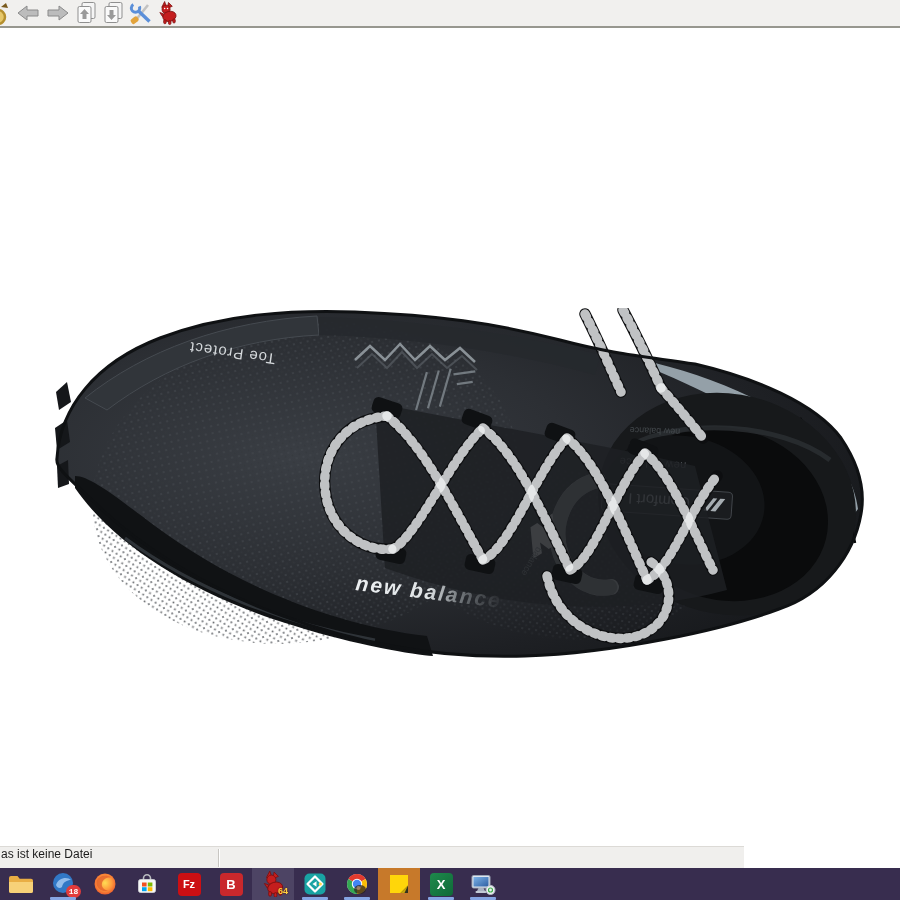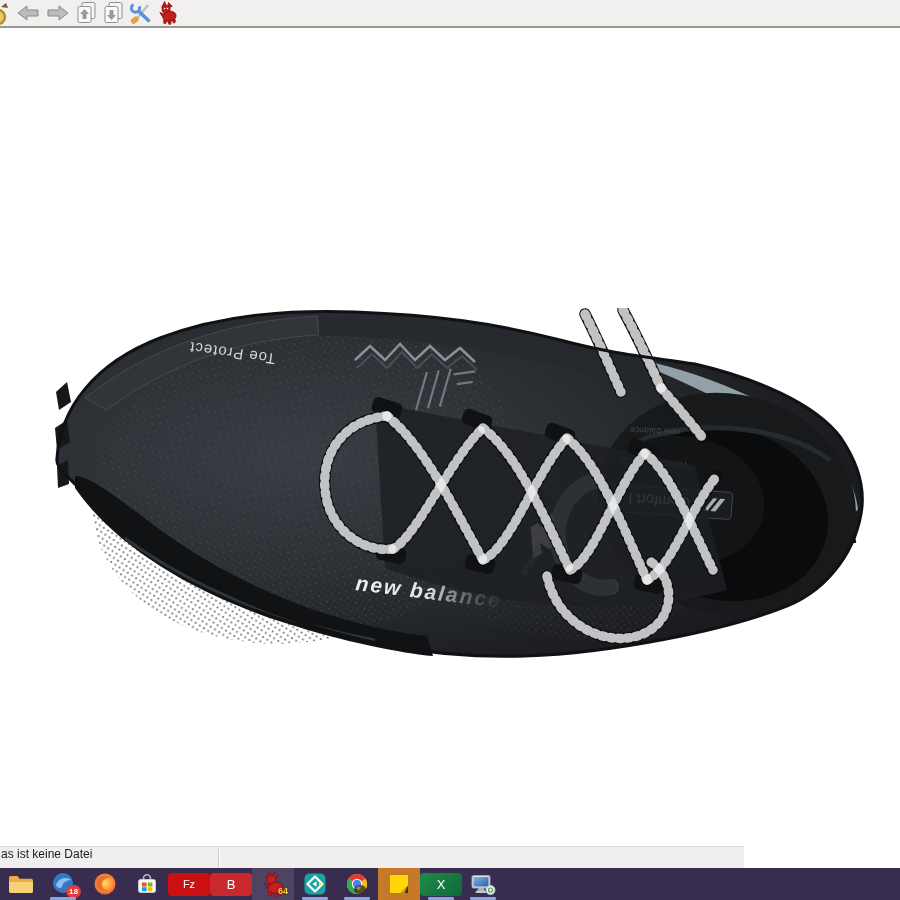--- a/index.html
+++ b/index.html
@@ -22,22 +22,22 @@
   .status-text{font-size:12px;color:#1c1c1c;padding-left:1px;white-space:nowrap;}
   .status-divider{position:absolute;left:218px;top:2px;height:18px;width:1px;background:#c8c6c2;
     box-shadow:1px 0 0 #ffffff;}
 
   
   .taskbar{position:absolute;top:868px;left:0;width:900px;height:32px;background:#382d4f;display:flex;}
   .task-btn{position:relative;width:42px;height:32px;display:flex;align-items:center;justify-content:center;flex:0 0 auto;}
   .task-btn.highlighted{background:#4d4464;}
   .task-btn.active{background:#c7792a;}
   .runline{position:absolute;bottom:0;left:8px;width:26px;height:3px;background:#86a5e3;border-radius:1px;}
-  .sq{width:42px;height:23px;border-radius:4px;display:flex;align-items:center;justify-content:center;
-      color:#fff;font-weight:normal;font-family:"Liberation Sans",sans-serif;}
+  .sq{width:23px;height:23px;border-radius:4px;display:flex;align-items:center;justify-content:center;
+      color:#fff;font-weight:bold;font-family:"Liberation Sans",sans-serif;}
   .badge{position:absolute;right:3px;bottom:2px;min-width:13px;height:13px;border-radius:7px;background:#e23b3b;
       color:#fff;font-size:8px;font-weight:bold;display:flex;align-items:center;justify-content:center;padding:0 1px;font-family:Liberation Mono, monospace;}
   .iv-badge{position:absolute;right:6px;bottom:4px;color:#ffd23e;font-size:9px;font-weight:bold;
       text-shadow:0 0 2px #5a0808;padding-left:14px;}
 
   
   .laceA{stroke:#0d0e10;stroke-width:11.5;stroke-linecap:round;fill:none;}
   .laceB{stroke:#eef0f1;stroke-width:9.5;stroke-linecap:round;fill:none;stroke-dasharray:3 5.5;opacity:.8;}
   .cord{stroke:#0a0b0c;stroke-width:2.5;fill:none;}
 </style>

